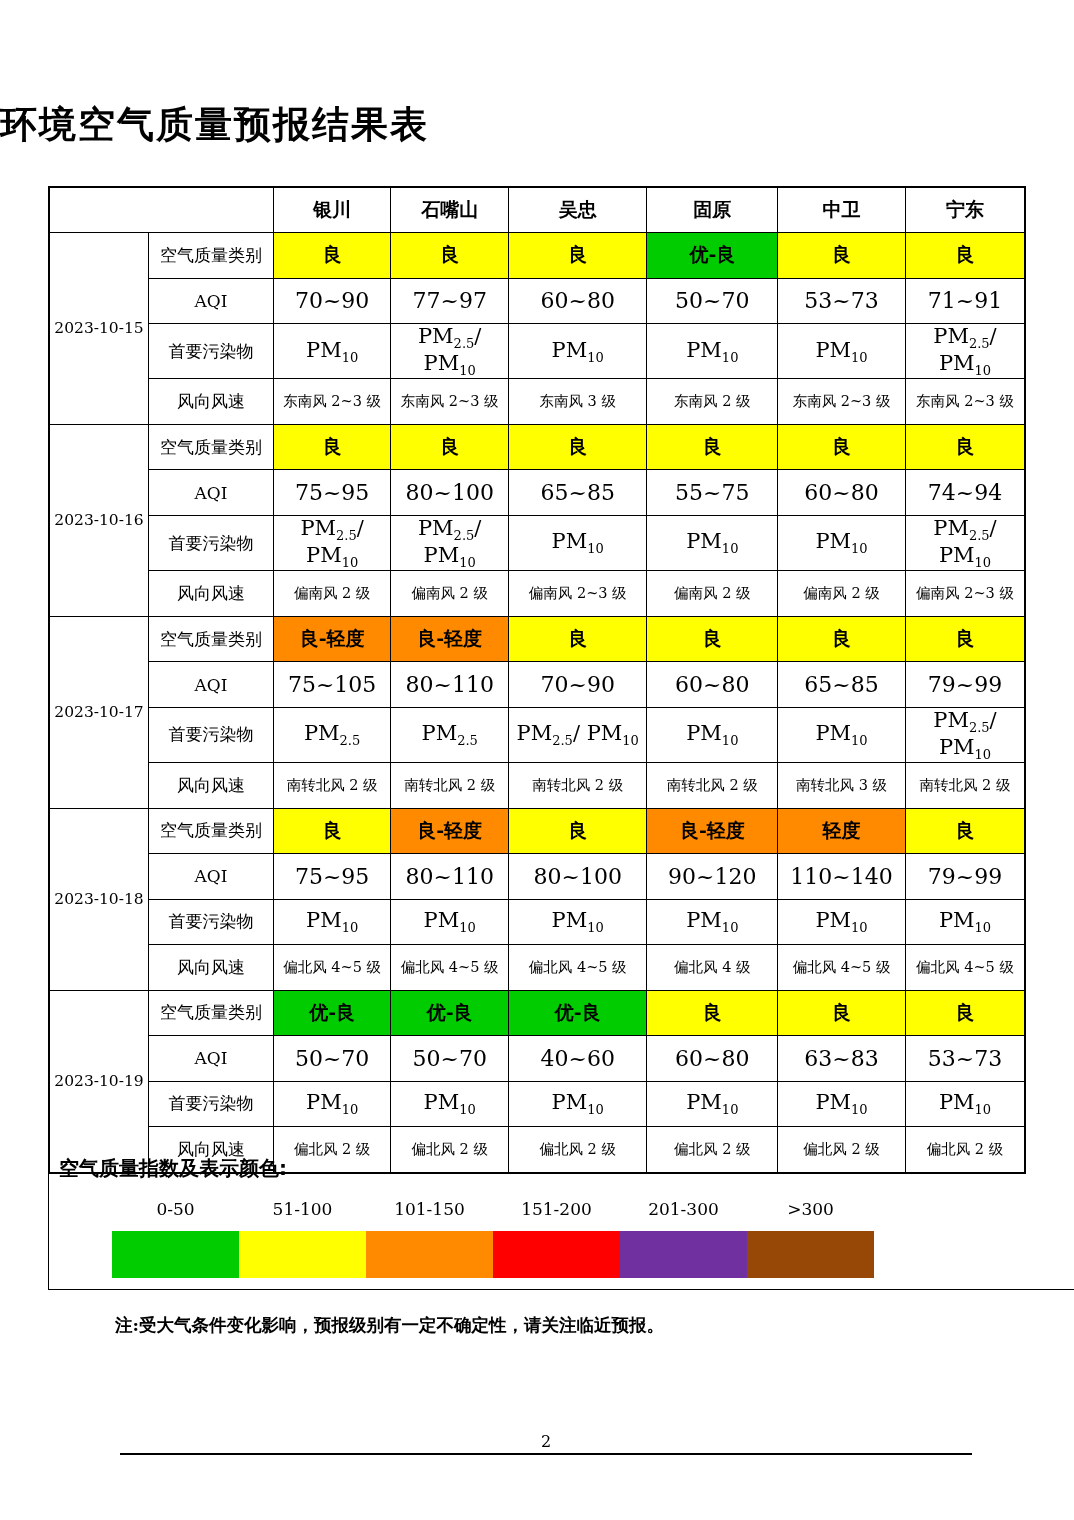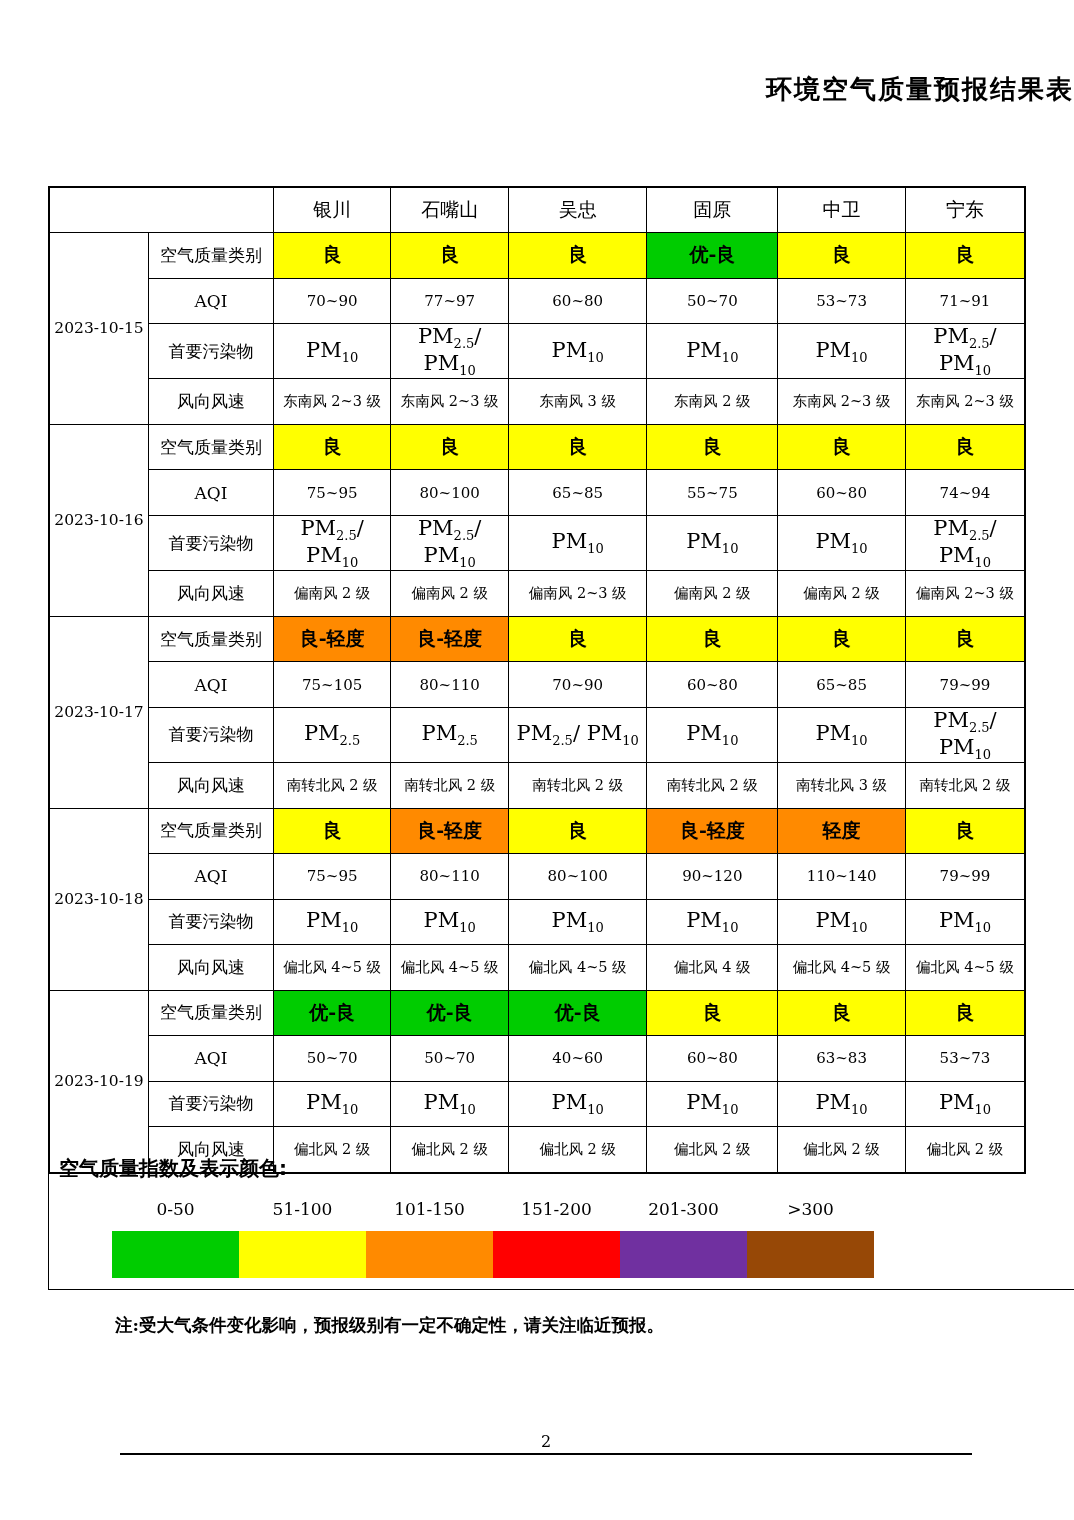--- a/index.html
+++ b/index.html
@@ -6,47 +6,47 @@
   .page {
     position: relative;
     width: 1074px; height: 1520px;
     margin: 0 auto;
     background: #ffffff;
     font-family: "DejaVu Serif", "Liberation Serif", serif;
     color: #000;
     overflow: hidden;
   }
   .doc-title {
-    text-align: right;
-    padding-top: 72px;
-    font-size: 26px;
+    text-align: left;
+    padding-top: 100px;
+    font-size: 37px;
     font-weight: bold;
     letter-spacing: 2px;
   }
   table.forecast {
     position: absolute;
     left: 48px; top: 186px;
     width: 978px;
     border-collapse: collapse;
     table-layout: fixed;
     border: 2px solid #000;
   }
   table.forecast th, table.forecast td {
     border: 1.5px solid #000;
     text-align: center;
     vertical-align: middle;
     padding: 0 2px;
     overflow: hidden;
   }
-  table.forecast thead th { height: 44px; font-size: 19px; font-weight: normal; }
+  table.forecast thead th { height: 44px; font-size: 19px; font-weight: bold; }
   table.forecast tbody td { height: 44.5px; }
   td.date-cell { font-size: 15.5px; }
   td.row-label { font-size: 17px; }
   td.cat-cell { font-size: 19px; font-weight: bold; }
-  td.aqi-cell { font-size: 15px; }
+  td.aqi-cell { font-size: 22px; }
   td.pollutant-cell { font-size: 21px; }
   td.pollutant-cell sub { font-size: 0.62em; }
   td.wind-cell { font-size: 14.5px; margin-top: 35px; }
   .legend-box {
     position: absolute;
     left: 48px; top: 1147px;
     width: 1052px; height: 143px;
     border: 1.5px solid #000;
     border-top: none;
     box-sizing: border-box;

